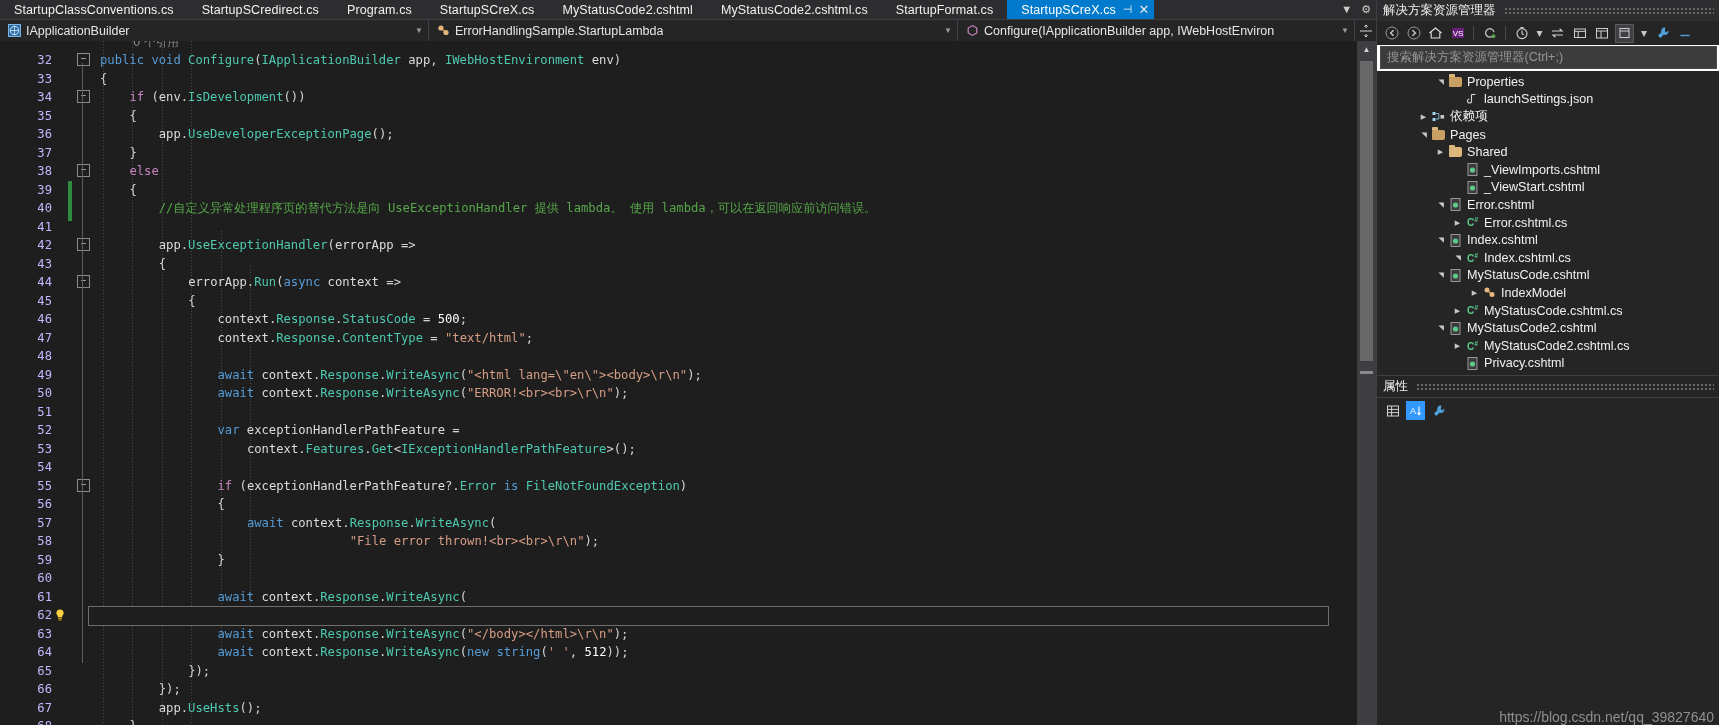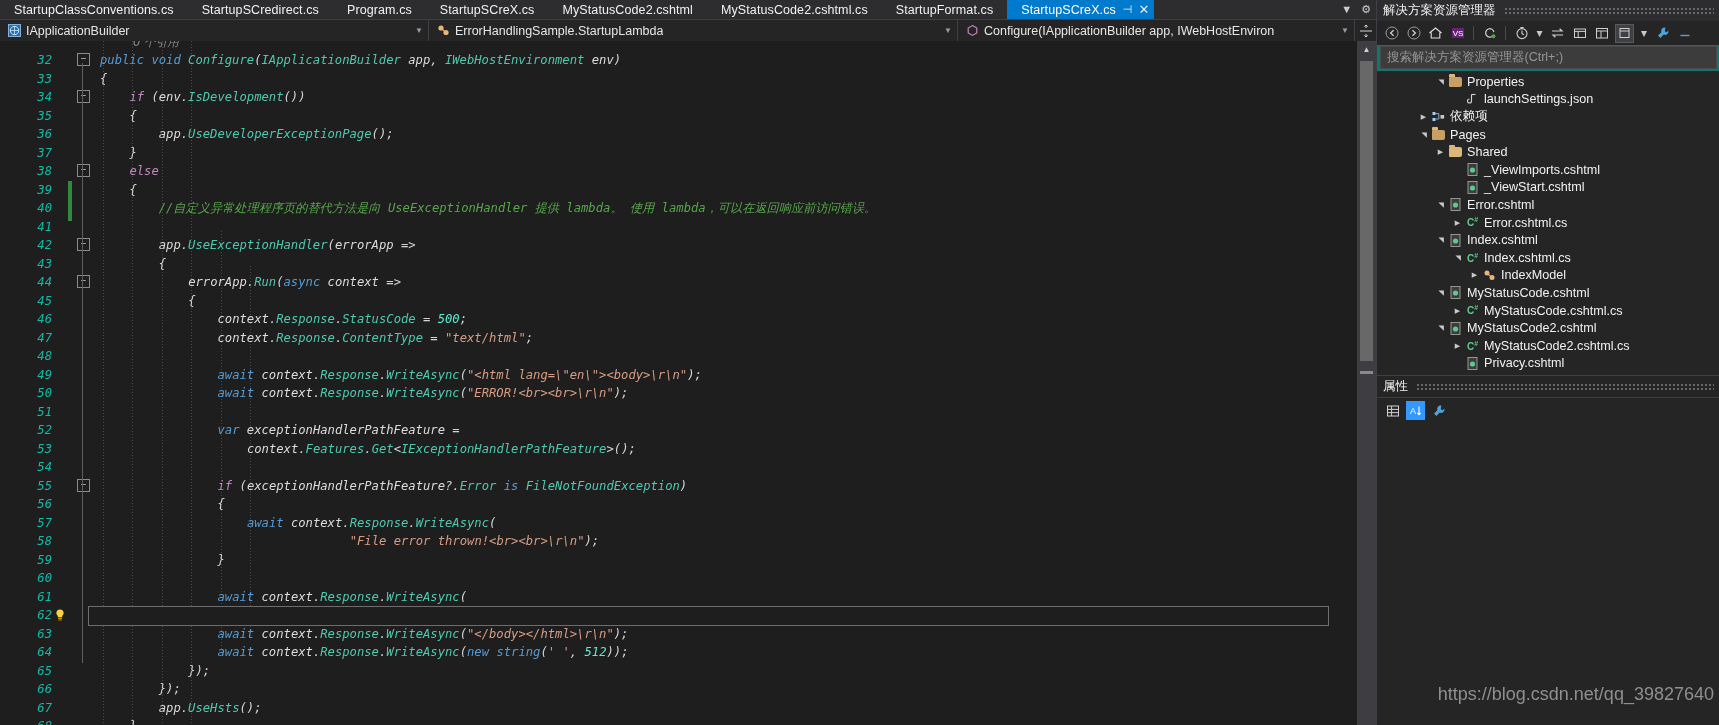--- a/index.html
+++ b/index.html
@@ -25,57 +25,57 @@
   .navcell{display:flex;align-items:center;padding:0 5px 0 7px;font-size:12.5px;color:#e6e6e6;
            border-right:1px solid #3f3f46;white-space:nowrap;overflow:hidden;cursor:pointer;}
   .navcell .nlabel{overflow:hidden;text-overflow:ellipsis;}
   .nav-a{width:416px;} .nav-b{width:516px;} .nav-c{flex:1;}
   .navarrow{margin-left:auto;padding-left:8px;color:#9a9a9a;font-size:8px;}
   .nicon{width:15px;height:13px;margin-right:4px;flex:none;display:flex;align-items:center;justify-content:center;font-size:11px;}
 
   
   #editor-body{flex:1;position:relative;overflow:hidden;background:#1e1e1e;display:flex;}
   #gutter-wrap{position:relative;width:1357px;height:100%;}
-  #code-surface{position:absolute;left:0;top:0;right:0;bottom:0;font-style:italic;}
+  #code-surface{position:absolute;left:0;top:0;right:0;bottom:0;}
 
   
   #changebar{position:absolute;left:68px;top:0;width:4px;}
   .chg{position:absolute;left:0;width:4px;background:#2e8b3d;}
 
   .line{position:relative;height:18.5px;line-height:18.5px;white-space:pre;
         font-family:"DejaVu Sans Mono","Liberation Mono",monospace;font-size:12.2px;}
-  .ln{position:absolute;left:0;width:52px;text-align:right;color:#14b8a6;
+  .ln{position:absolute;left:0;width:52px;text-align:right;color:#c4b5fd;
       font-family:"DejaVu Sans Mono",monospace;font-size:12.2px;}
   .code{position:absolute;left:100px;}
   .outline{position:absolute;left:77px;top:2px;width:11px;height:11px;border:1px solid #8a8a8a;
            color:#c8c8c8;font-size:9px;line-height:9px;text-align:center;background:#1e1e1e;}
   .outline-line{position:absolute;left:82px;top:0;width:1px;height:100%;background:#5a5a5a;}
 
   
   .iguide{position:absolute;top:0;width:1px;height:100%;
           background:repeating-linear-gradient(to bottom,#4a4a4a 0 1px,transparent 1px 3px);}
 
   
   .cur-line{position:absolute;left:88px;right:28px;height:18px;border:1px solid #6d6d6d;background:#1e1e1e;}
   .bulb{position:absolute;left:53px;width:14px;height:14px;}
 
   
   .kw{color:#569cd6;} .kw2{color:#c586c0;} .type{color:#4ec9b0;} .str{color:#d69d85;}
-  .cmt{color:#57a64a;} .num{color:#5eead4;} .pln{color:#dcdcdc;} .ctl{color:#d4d4d4;}
+  .cmt{color:#57a64a;} .num{color:#ffffff;} .pln{color:#dcdcdc;} .ctl{color:#d4d4d4;}
   .cmt-mono{font-family:"DejaVu Sans Mono","Liberation Mono",monospace;}
 
   
   #ed-scroll{width:19px;background:#3e3e42;position:relative;flex:none;}
   #ed-scroll .sbtn{height:17px;background:#3e3e42;color:#d0d0d0;font-size:8px;
                    display:flex;align-items:center;justify-content:center;cursor:pointer;}
   #ed-thumb{position:absolute;left:3px;width:13px;background:#686868;cursor:pointer;}
   .smark{position:absolute;left:3px;width:13px;height:3px;}
 
   
-  #right-col{width:343px;height:725px;background:#0f766e;display:flex;flex-direction:column;
+  #right-col{width:343px;height:725px;background:#ffffff;display:flex;flex-direction:column;
              border-left:1px solid #3f3f46;flex:none;}
   .panel-title{height:21px;display:flex;align-items:center;padding:0 6px;background:#2d2d30;
                color:#f1f1f1;font-size:12.5px;flex:none;}
   .dots{flex:1;margin-left:8px;height:7px;
         background-image:radial-gradient(#6d6d6d 0.7px,transparent 0.8px);background-size:4px 4px;}
   #se-toolbar{height:24px;display:flex;align-items:center;gap:5px;padding:0 6px;background:#252526;flex:none;}
   .tb{width:17px;height:17px;display:flex;align-items:center;justify-content:center;
       color:#c8c8c8;font-size:12px;cursor:pointer;}
   .tbsep{width:1px;height:14px;background:#4a4a4a;margin:0 2px;}
   #se-search{height:21px;margin:1px 3px 2px 3px;background:#3c3c3c;border:1px solid #4a4a4a;
@@ -91,21 +91,21 @@
   .folder.open{background:#c9a063;}
   .cs{color:#5ec98a;font-size:10px;font-weight:bold;font-family:"Liberation Sans",sans-serif;}
 
   #prop-title{height:21px;display:flex;align-items:center;padding:0 6px;background:#252526;
               color:#f1f1f1;font-size:12.5px;border-top:1px solid #3f3f46;flex:none;}
   #prop-toolbar{height:26px;display:flex;align-items:center;gap:4px;padding:0 6px;background:#252526;flex:none;
                 border-top:1px solid #3f3f46;}
   .pbtn{width:19px;height:19px;display:flex;align-items:center;justify-content:center;color:#ccc;font-size:11px;cursor:pointer;}
   .pbtn.on{background:#3399ff;color:#fff;}
   #prop-body{flex:1;background:#252526;position:relative;}
-  #watermark{position:absolute;right:6px;bottom:20px;color:#8f8f8f;font-size:18px;
+  #watermark{position:absolute;right:6px;bottom:0;color:#8f8f8f;font-size:14px;
              font-family:"Liberation Sans",sans-serif;}
 </style>
 </head>
 <body>
 
 <div id="app">
 
   <div id="editor-col">
 
     <div id="tabstrip">
@@ -430,41 +430,41 @@
             </span>
             <span class="tlab">Index.cshtml</span>
           </div>
           <div class="trow" style="padding-left: 74px;">
             <span class="tw" style="transform: rotate(-90deg); font-size: 7px;">◢</span>
             <span class="ti">
               <span class="cs" style="font-family:'Liberation Sans',sans-serif;">C<sup style="font-size:7px;">#</sup></span>
             </span>
             <span class="tlab">Index.cshtml.cs</span>
           </div>
+          <div class="trow" style="padding-left: 57px;">
+            <span class="tw" style="transform: rotate(-90deg); font-size: 7px;">◢</span>
+            <span class="ti">
+              <svg width="12" height="13" viewBox="0 0 12 13">
+                <rect x="1" y="0.5" width="9" height="12" fill="#3c3c3c" stroke="#b0b0b0" stroke-width="0.8"></rect>
+                <circle cx="5.5" cy="7" r="2.6" fill="#5ec98a"></circle>
+              </svg>
+            </span>
+            <span class="tlab">MyStatusCode.cshtml</span>
+          </div>
           <div class="trow" style="padding-left: 91px;">
             <span class="tw">▶</span>
             <span class="ti">
               <svg width="13" height="13" viewBox="0 0 13 13">
                 <circle cx="4" cy="4" r="2.5" fill="#e8b57a"></circle>
                 <circle cx="9" cy="8.4" r="2.5" fill="#e8b57a"></circle>
                 <path d="M5.5 5.5l2 1.6" stroke="#e8b57a" stroke-width="1.2"></path>
               </svg>
             </span>
             <span class="tlab">IndexModel</span>
           </div>
-          <div class="trow" style="padding-left: 57px;">
-            <span class="tw" style="transform: rotate(-90deg); font-size: 7px;">◢</span>
-            <span class="ti">
-              <svg width="12" height="13" viewBox="0 0 12 13">
-                <rect x="1" y="0.5" width="9" height="12" fill="#3c3c3c" stroke="#b0b0b0" stroke-width="0.8"></rect>
-                <circle cx="5.5" cy="7" r="2.6" fill="#5ec98a"></circle>
-              </svg>
-            </span>
-            <span class="tlab">MyStatusCode.cshtml</span>
-          </div>
           <div class="trow" style="padding-left: 74px;">
             <span class="tw">▶</span>
             <span class="ti">
               <span class="cs" style="font-family:'Liberation Sans',sans-serif;">C<sup style="font-size:7px;">#</sup></span>
             </span>
             <span class="tlab">MyStatusCode.cshtml.cs</span>
           </div>
           <div class="trow" style="padding-left: 57px;">
             <span class="tw" style="transform: rotate(-90deg); font-size: 7px;">◢</span>
             <span class="ti">

